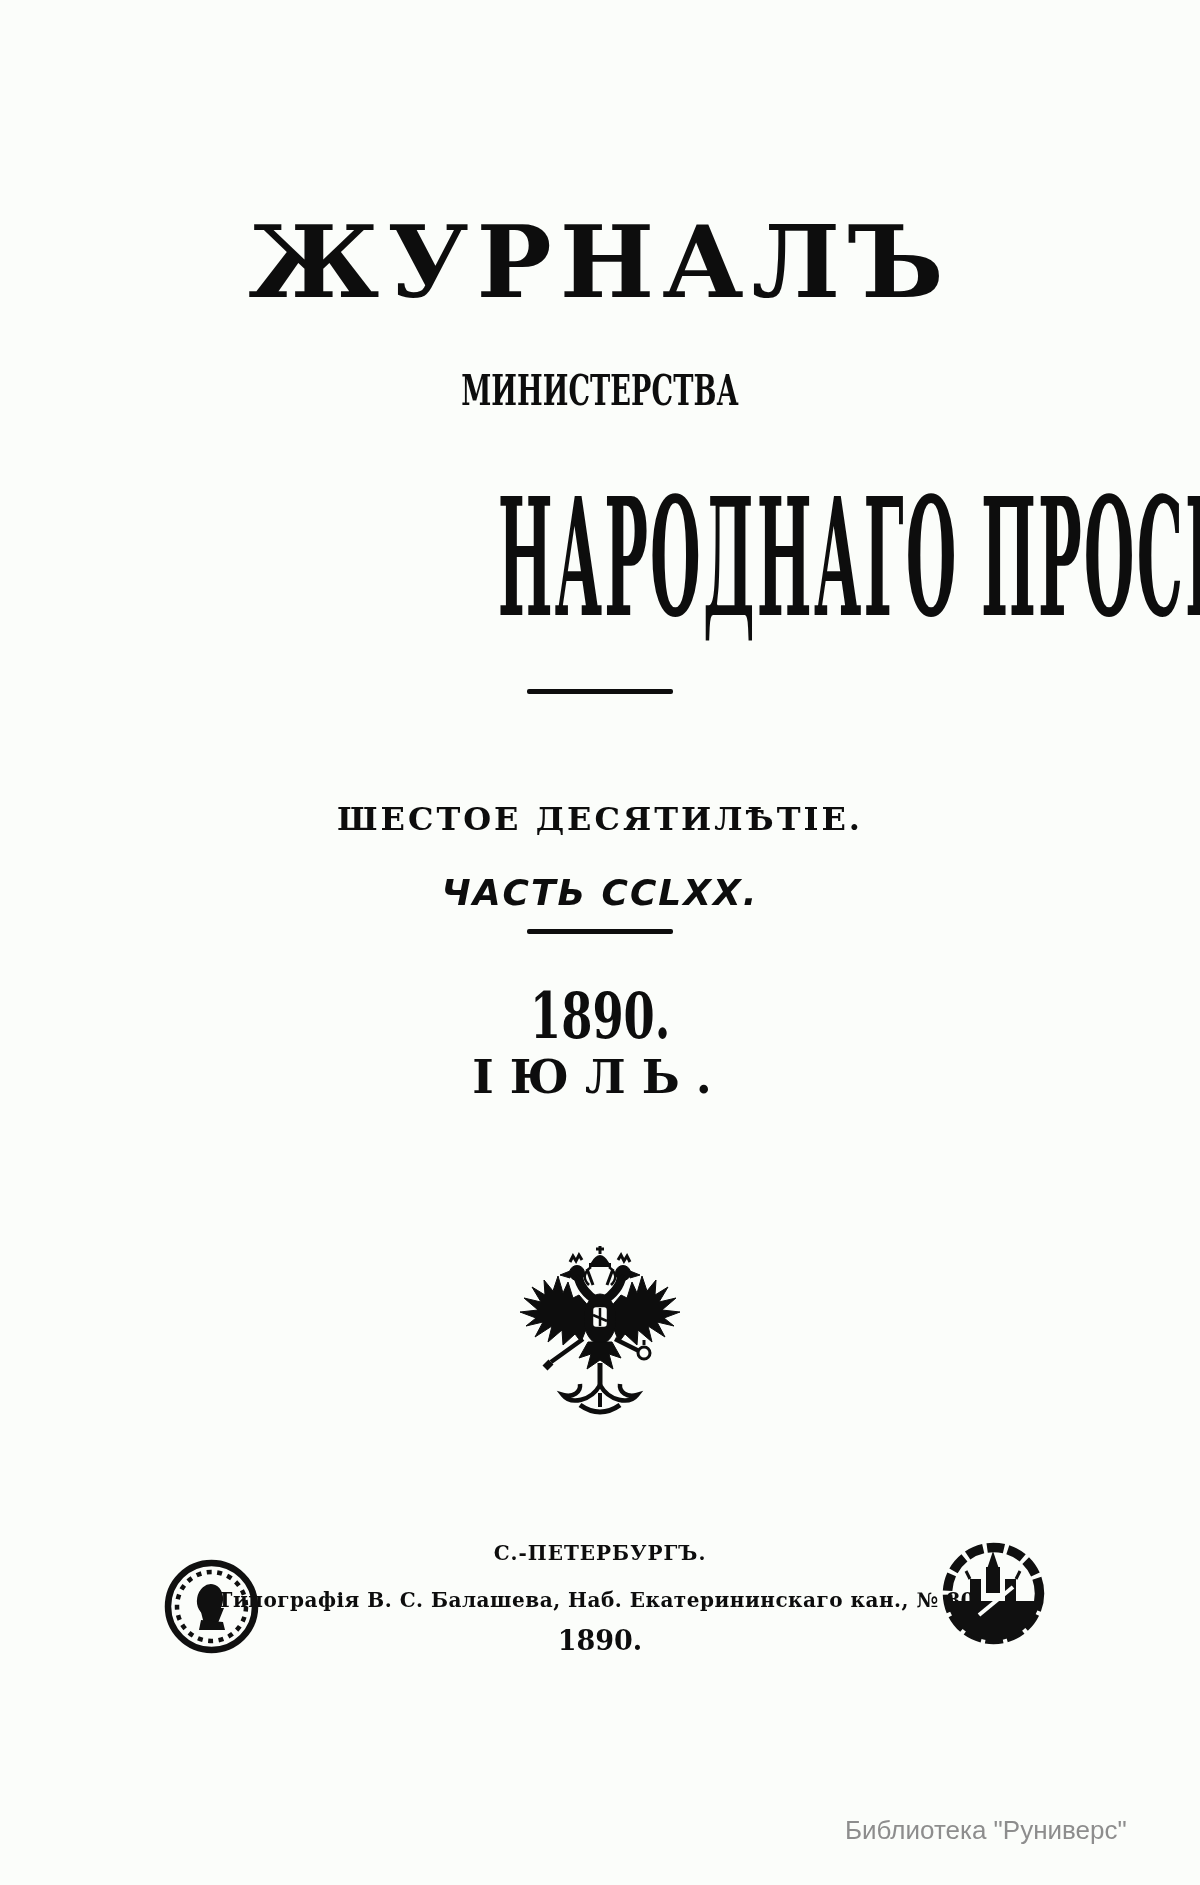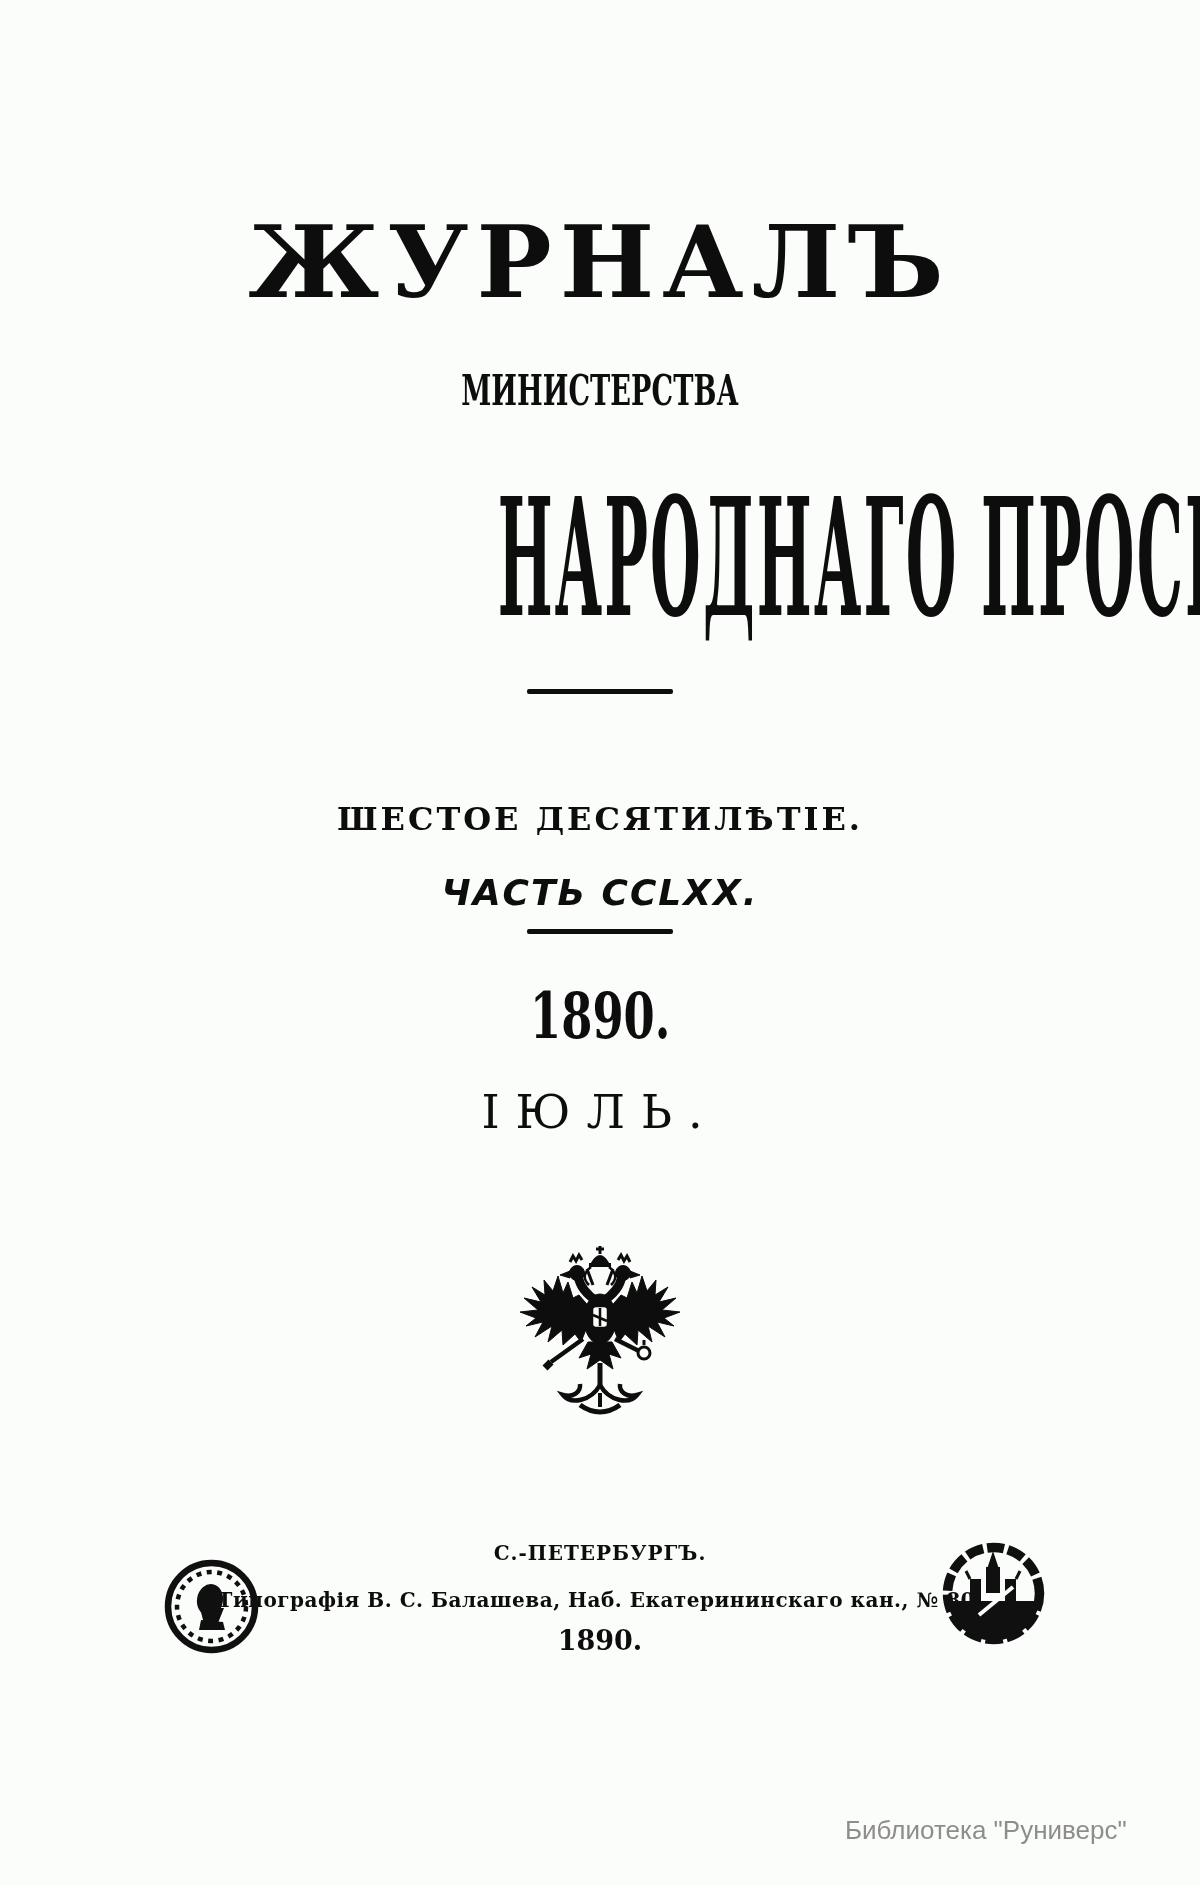--- a/index.html
+++ b/index.html
@@ -19,21 +19,21 @@
   .journal-title{top:212px;font-size:100px;font-weight:bold;letter-spacing:8px;}
   .ministry-line{top:369px;font-size:40px;font-weight:bold;}
   .ministry-line > span{transform:scale(0.68,1.05);}
   .main-title{top:477px;font-size:112px;font-weight:bold;letter-spacing:4px;}
   .main-title > span{transform:scale(0.52,1.45);}
   .series-line{top:760px;font-size:32px;font-weight:bold;letter-spacing:3px;margin-top:43px;}
   .part-line{top:875px;font-size:36px;font-weight:bold;letter-spacing:2px;
              font-family:"DejaVu Sans","Liberation Sans",sans-serif;font-style:italic;}
   .year-line{top:984px;font-size:64px;font-weight:bold;}
   .year-line > span{transform:scale(0.70,1);}
-  .month-line{top:1089px;font-size:46px;font-weight:normal;letter-spacing:16px;}
+  .month-line{top:1054px;font-size:46px;font-weight:bold;letter-spacing:16px;}
   .city-line{top:1543px;font-size:20px;font-weight:bold;letter-spacing:1px;}
   .publisher-line{top:1590px;font-size:20px;font-weight:bold;letter-spacing:0.5px;}
   .imprint-year{top:1627px;font-size:27px;font-weight:bold;}
 
   .rule{position:absolute;left:527px;width:146px;height:5px;background:#0d0d0d;border-radius:2px;}
   .rule-1{top:689px;}
   .rule-2{top:929px;}
 
   .eagle{left:517px;top:1245px;width:166px;height:175px;}
   .stamp-left{left:163px;top:1558px;width:97px;height:97px;}

